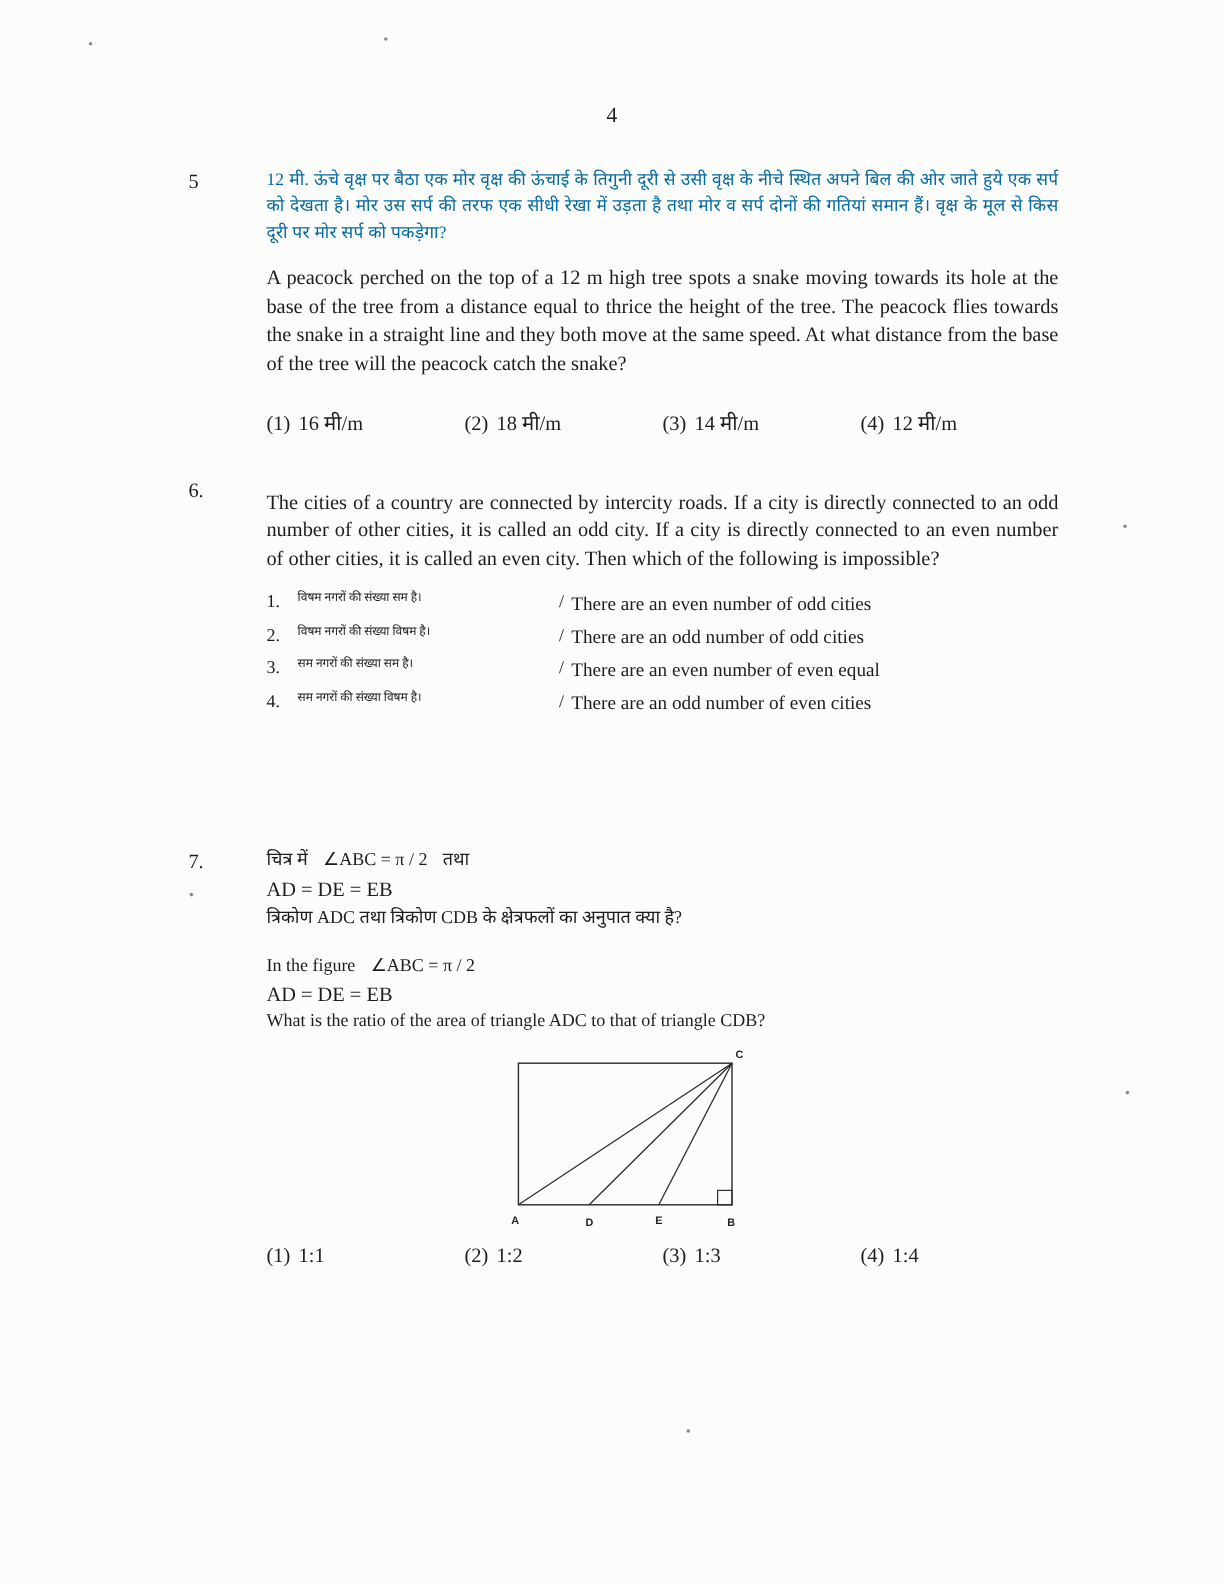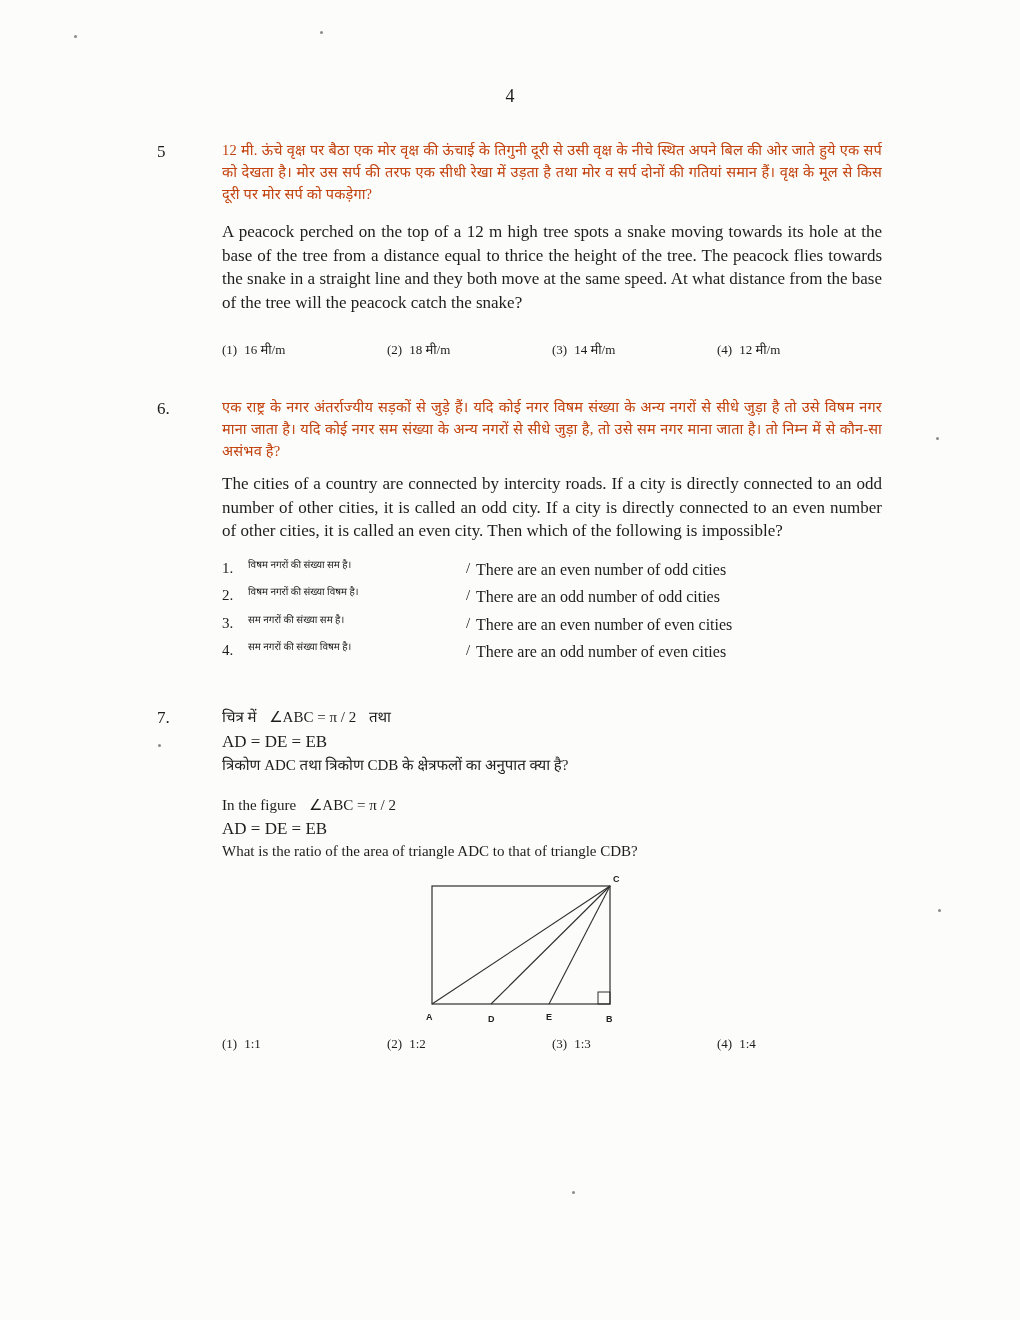--- a/index.html
+++ b/index.html
@@ -16,26 +16,26 @@
     text-align: center; font-size: 18px;
   }
   .question { position: absolute; left: 155px; width: 745px; }
   .q5 { top: 140px; }
   .q6 { top: 397px; }
   .q7 { top: 706px; }
   .qnum { position: absolute; left: 2px; top: 2px; font-size: 17px; }
   .qbody { margin-left: 67px; width: 660px; }
   .hindi {
     font-size: 14.5px; line-height: 1.5; text-align: justify;
-    color: #c2410c; letter-spacing: 0.2px; font-family: Liberation Serif, serif;
+    color: #0369a1; letter-spacing: 0.2px; font-family: Liberation Serif, serif;
   }
   .english {
     font-size: 17px; line-height: 1.38; text-align: justify; margin-top: 15px;
   }
-  .options { display: flex; margin-top: 26px; font-size: 13px; }
+  .options { display: flex; margin-top: 26px; font-size: 17px; }
   .option { width: 166px; white-space: nowrap; }
   .option .optval { margin-left: 7px; }
   .choice-list { margin-top: 13px; }
   .list-row { display: flex; font-size: 15px; line-height: 1.72; }
   .li-num { width: 26px; }
   .li-hindi { width: 212px; font-size: 10px; }
   .li-sep { width: 16px; text-align: center; }
   .li-eng { font-size: 16px; }
   .h-line { font-size: 15px; line-height: 1.55; }
   .e-line { font-size: 15px; line-height: 1.4; }
@@ -79,40 +79,39 @@
       <span class="option">
         <span>(4)</span><span class="optval">12 मी/m</span>
       </span>
     </div>
   </div>
 </section>
 
 <section class="question q6">
   <span class="qnum">6.</span>
   <div class="qbody">
-    <p class="hindi">एक राष्ट्र के नगर अंतर्राज्यीय सड़कों से जुड़े हैं। यदि कोई नगर विषम संख्या के अन्य नगरों से सीधे जुड़ा है तो उसे विषम नगर माना जाता है। यदि कोई नगर सम संख्या के अन्य नगरों से सीधे जुड़ा है, तो उसे सम नगर माना जाता है। तो निम्न में से कौन-सा असंभव है?</p>
     <p class="english" style="margin-top:10px;">The cities of a country are connected by intercity roads.  If a city is directly connected to an odd number of other cities, it is called an odd city.  If a city is directly connected to an even number of other cities, it is called an even city.  Then which of the following is impossible?</p>
     <div class="choice-list">
       <div class="list-row">
         <span class="li-num">1.</span>
         <span class="li-hindi">विषम नगरों की संख्या सम है।</span>
         <span class="li-sep">/</span>
         <span class="li-eng">There are an even number of odd cities</span>
       </div>
       <div class="list-row">
         <span class="li-num">2.</span>
         <span class="li-hindi">विषम नगरों की संख्या विषम है।</span>
         <span class="li-sep">/</span>
         <span class="li-eng">There are an odd number of odd cities</span>
       </div>
       <div class="list-row">
         <span class="li-num">3.</span>
         <span class="li-hindi">सम नगरों की संख्या सम है।</span>
         <span class="li-sep">/</span>
-        <span class="li-eng">There are an even number of even cities</span>
+        <span class="li-eng">There are an even number of even equal</span>
       </div>
       <div class="list-row">
         <span class="li-num">4.</span>
         <span class="li-hindi">सम नगरों की संख्या विषम है।</span>
         <span class="li-sep">/</span>
         <span class="li-eng">There are an odd number of even cities</span>
       </div>
     </div>
   </div>
 </section>

